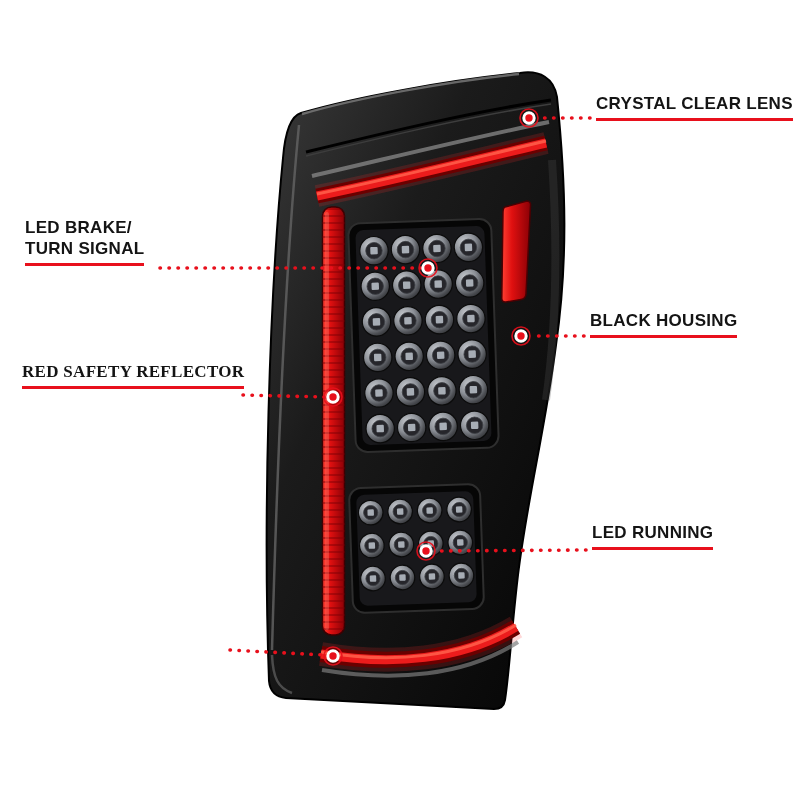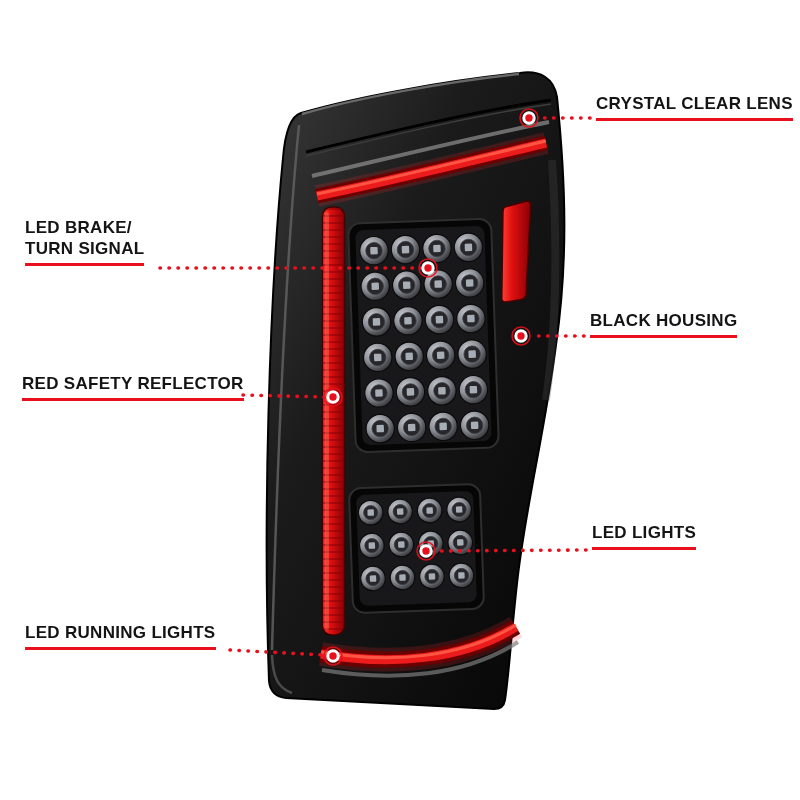--- a/index.html
+++ b/index.html
@@ -330,25 +330,22 @@
     <span class="callout-label">BLACK HOUSING</span>
   </div>
 
   <div class="callout" style="left:25px;top:217px;">
     <span class="callout-label two-line">
       <span class="ln">LED BRAKE/</span>
       <span class="ln">TURN SIGNAL</span>
     </span>
   </div>
 
-  <div class="callout" style="left:22px;top:374px;">
+  <div class="callout" style="left:22px;top:362px;font-family:Liberation Serif, serif;">
     <span class="callout-label">RED SAFETY REFLECTOR</span>
   </div>
 
   <div class="callout" style="left:592px;top:523px;">
-    <span class="callout-label">LED LIGHTS</span>
-  </div>
-
-  <div class="callout" style="left:25px;top:623px;">
-    <span class="callout-label">LED RUNNING LIGHTS</span>
-  </div>
+    <span class="callout-label">LED RUNNING</span>
+  </div>
+
 
 </div>
 
 </body></html>

